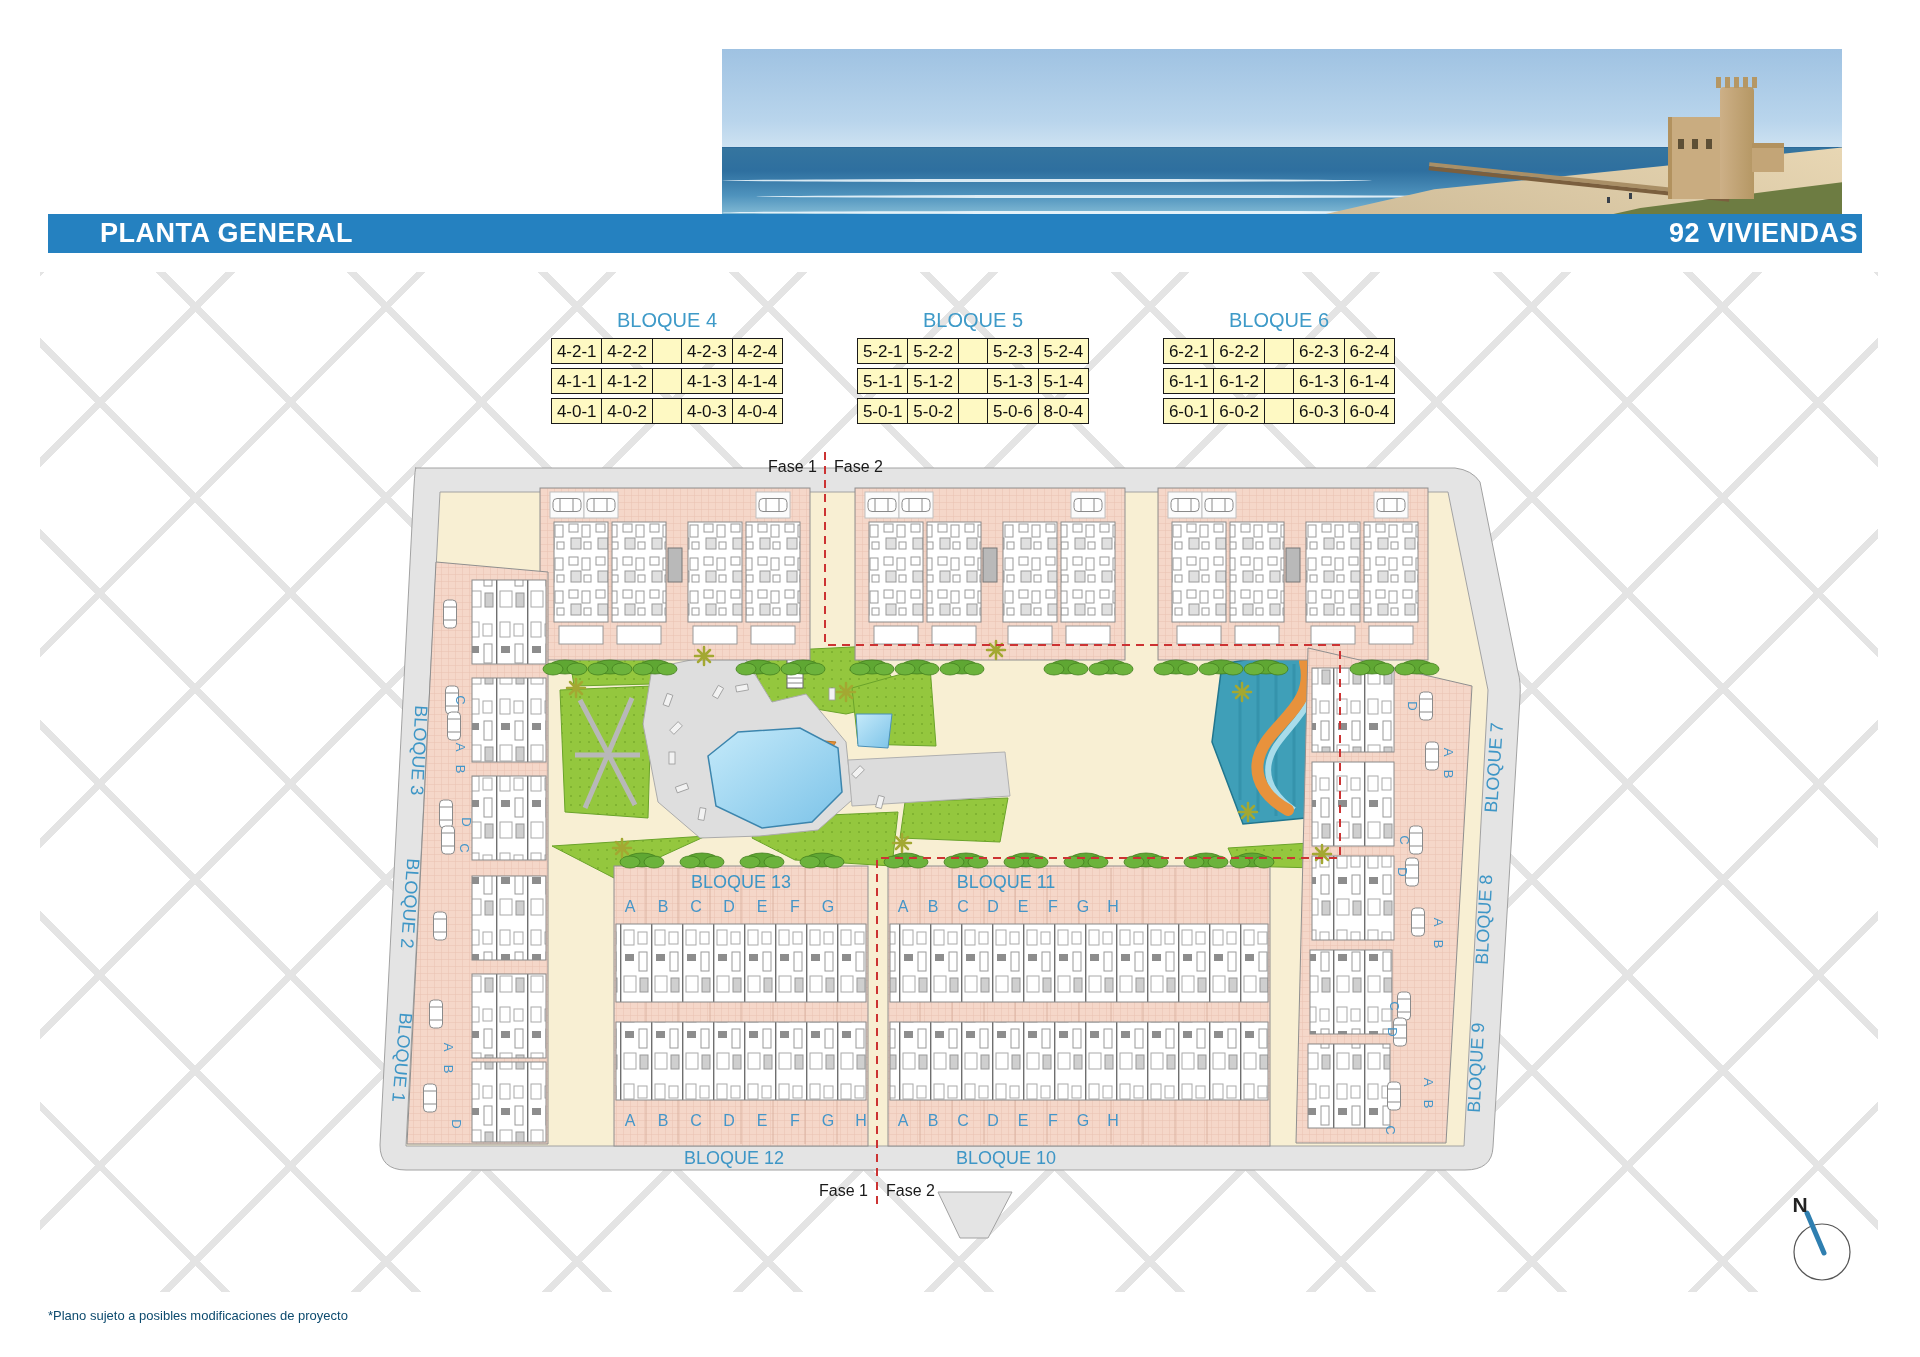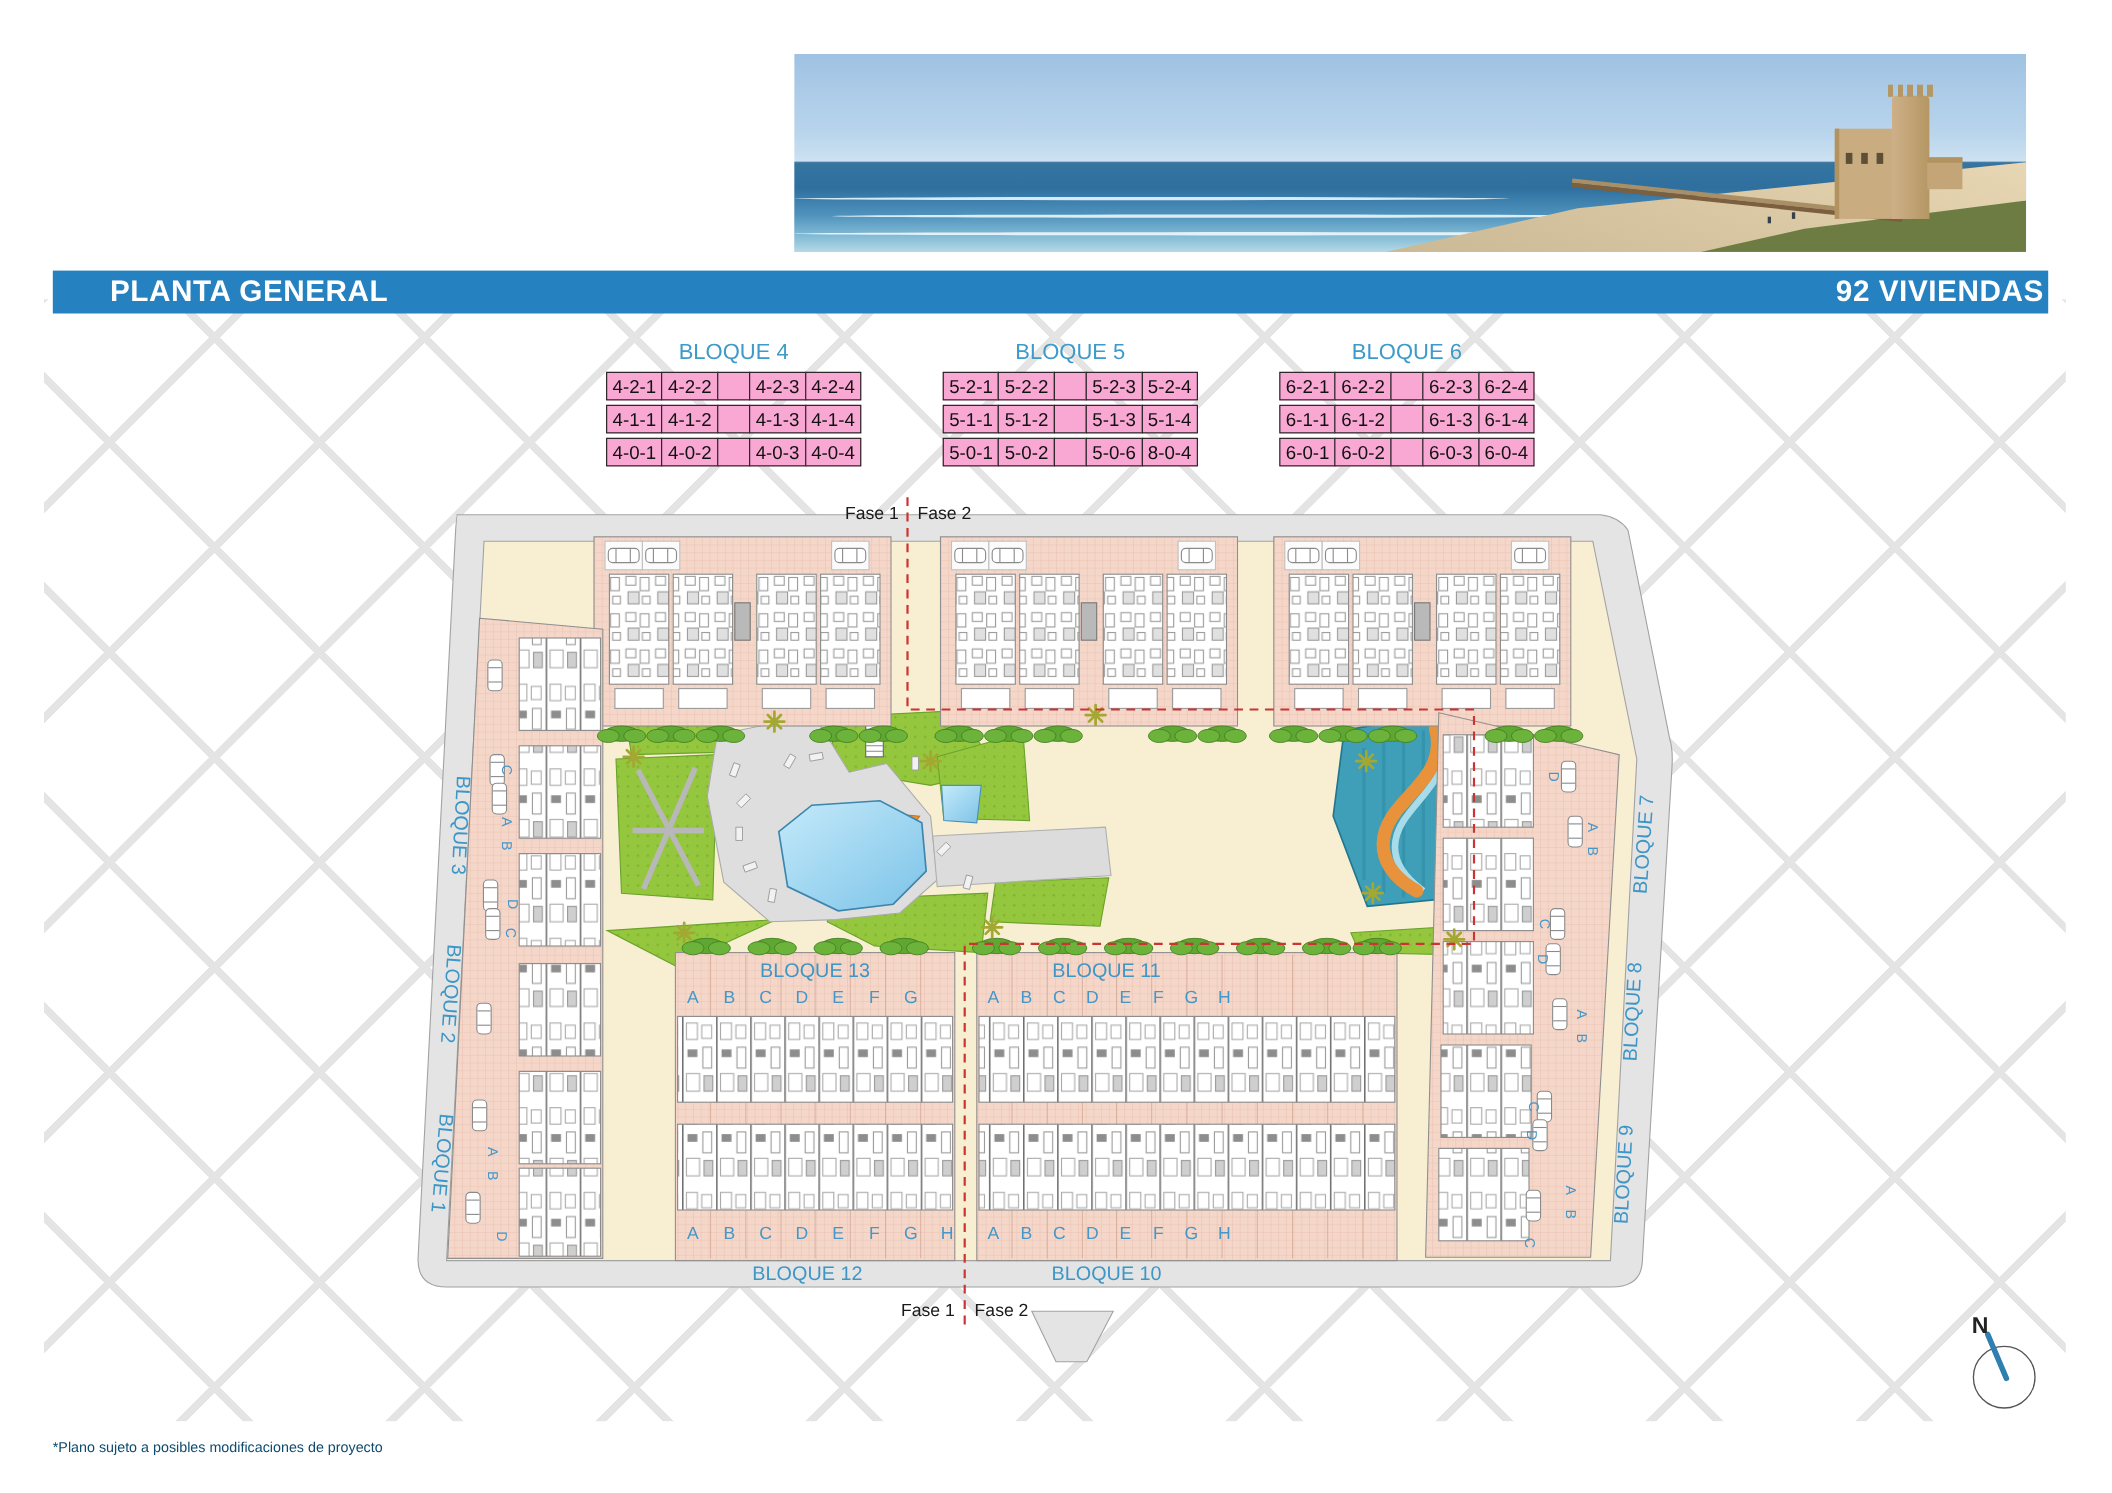--- a/index.html
+++ b/index.html
@@ -27,30 +27,30 @@
   .castle{position:absolute;right:58px;top:28px;width:116px;height:122px;}
   .castle .keep{position:absolute;left:0;top:40px;width:54px;height:82px;background:#c9ac80;border-left:4px solid #b2925f;}
   .castle .win{position:absolute;width:6px;height:10px;background:#5d4f35;top:62px;}
   .castle .tower{position:absolute;left:52px;top:10px;width:34px;height:112px;background:linear-gradient(90deg,#cdb087,#b59764);border-radius:4px 4px 0 0;}
   .castle .cren{position:absolute;left:48px;top:0;width:42px;height:11px;
     background:repeating-linear-gradient(90deg,#b59764 0 5px,rgba(0,0,0,0) 5px 9px);}
   .castle .wall{position:absolute;left:84px;top:66px;width:32px;height:24px;background:#c3a577;
     border-top:5px solid #b2925f;}
   .photo .dot{position:absolute;width:3px;height:6px;background:#38404a;}
   
-  .titlebar{position:absolute;left:48px;top:246px;width:1814px;height:39px;background:#2581c0;
+  .titlebar{position:absolute;left:48px;top:214px;width:1814px;height:39px;background:#2581c0;
     display:flex;align-items:center;justify-content:space-between;color:#fff;font-weight:bold;
     font-size:27px;letter-spacing:.5px;}
   .titlebar .lt{padding-left:52px;}
   .titlebar .rt{padding-right:4px;}
   
   .btable{position:absolute;top:309px;width:232px;text-align:center;}
   .btitle{color:#3e9ac8;font-size:20px;margin-bottom:6px;}
   .brow{display:flex;justify-content:center;margin-bottom:4px;}
-  .bc{display:block;height:24px;line-height:25px;border:1px solid #1a1a1a;background:#f9a8d4;
+  .bc{display:block;height:24px;line-height:25px;border:1px solid #1a1a1a;background:#fef9c3;
       font-size:17px;color:#111;margin-left:-1px;}
   .bc:first-child{margin-left:0;}
   .bc.w{width:56px;} .bc.n{width:32px;}
   
   svg.plan{position:absolute;left:0;top:0;}
   svg text{font-family:"Liberation Sans",sans-serif;}
   .ltr{font-size:16px;fill:#4596c9;text-anchor:middle;}
   .sltr{font-size:13px;fill:#4596c9;text-anchor:middle;}
   .blk{font-size:18px;fill:#3e96c6;text-anchor:middle;}
   .fase{font-size:16px;fill:#1a1a1a;}

